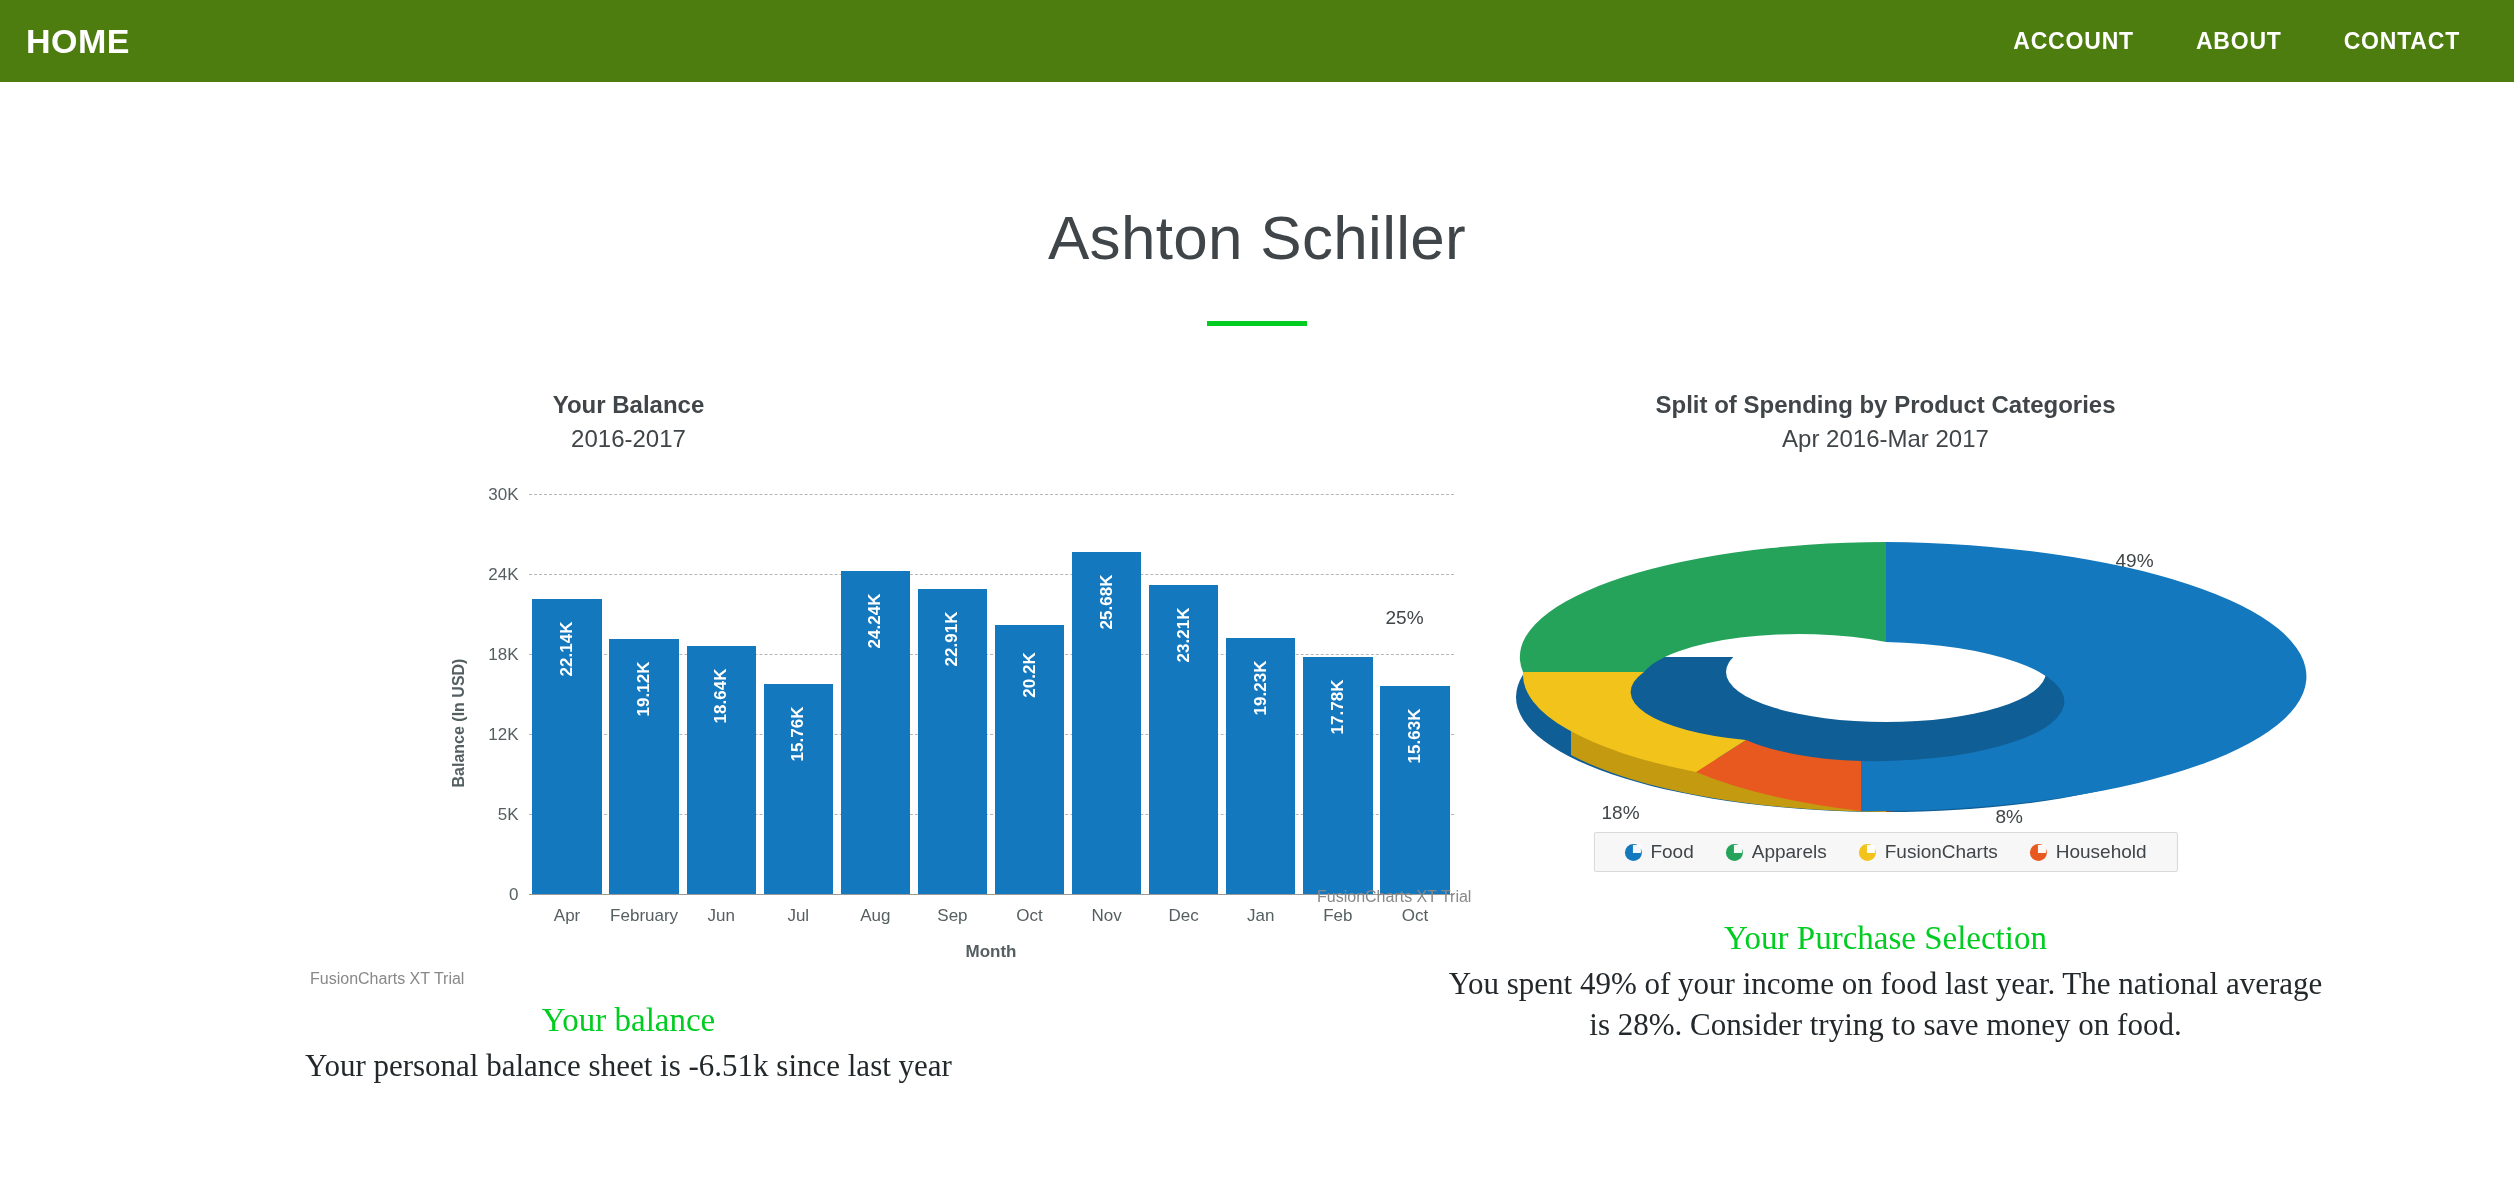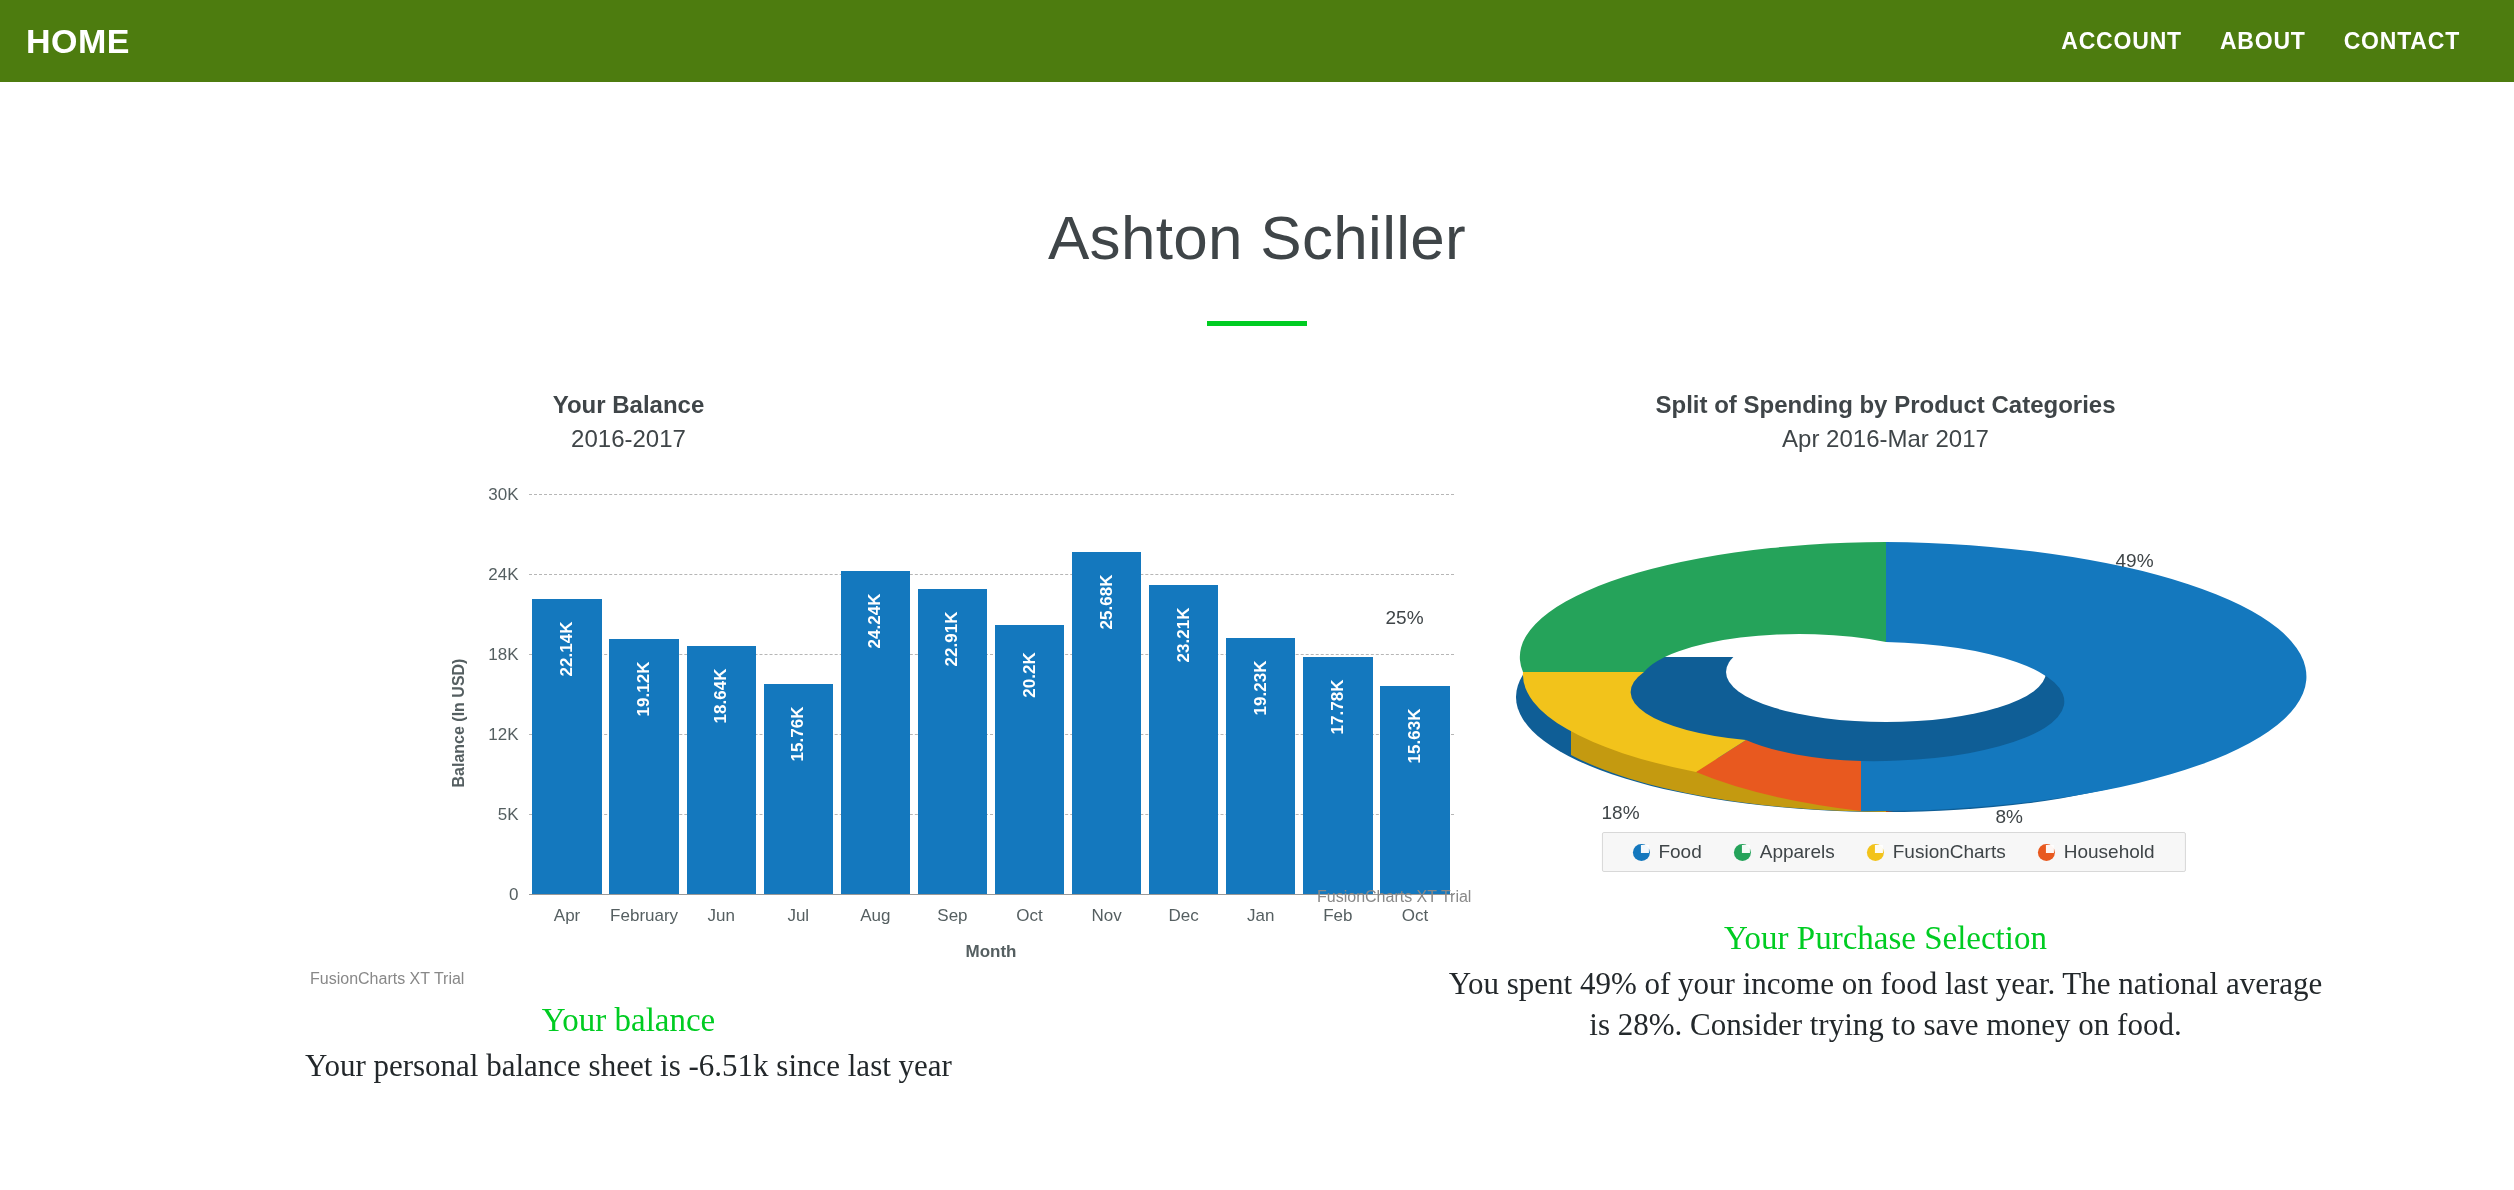--- a/index.html
+++ b/index.html
@@ -22,21 +22,21 @@
   }
   .brand {
     color: #ffffff;
     font-size: 34px;
     font-weight: bold;
     letter-spacing: 0.5px;
   }
   .nav-links {
     display: flex;
     align-items: center;
-    gap: 38px;
+    gap: 62px;
     padding-right: 20px;
   }
   .nav-link {
     color: #ffffff;
     font-size: 23px;
     font-weight: bold;
     letter-spacing: 0.8px;
     text-decoration: none;
     cursor: pointer;
   }
@@ -214,21 +214,20 @@
     left: 50%;
     transform: translateX(-50%);
     top: 360px;
     display: flex;
     align-items: center;
     gap: 0px;
     border: 1px solid #d8d8d8;
     background: #f7f7f7;
     padding: 8px 14px;
     border-radius: 2px;
-    margin-left: 8px;
   }
   .legend-item {
     display: flex;
     align-items: center;
     gap: 9px;
     padding: 0 16px;
     cursor: pointer;
   }
   .legend-swatch {
     width: 17px;

